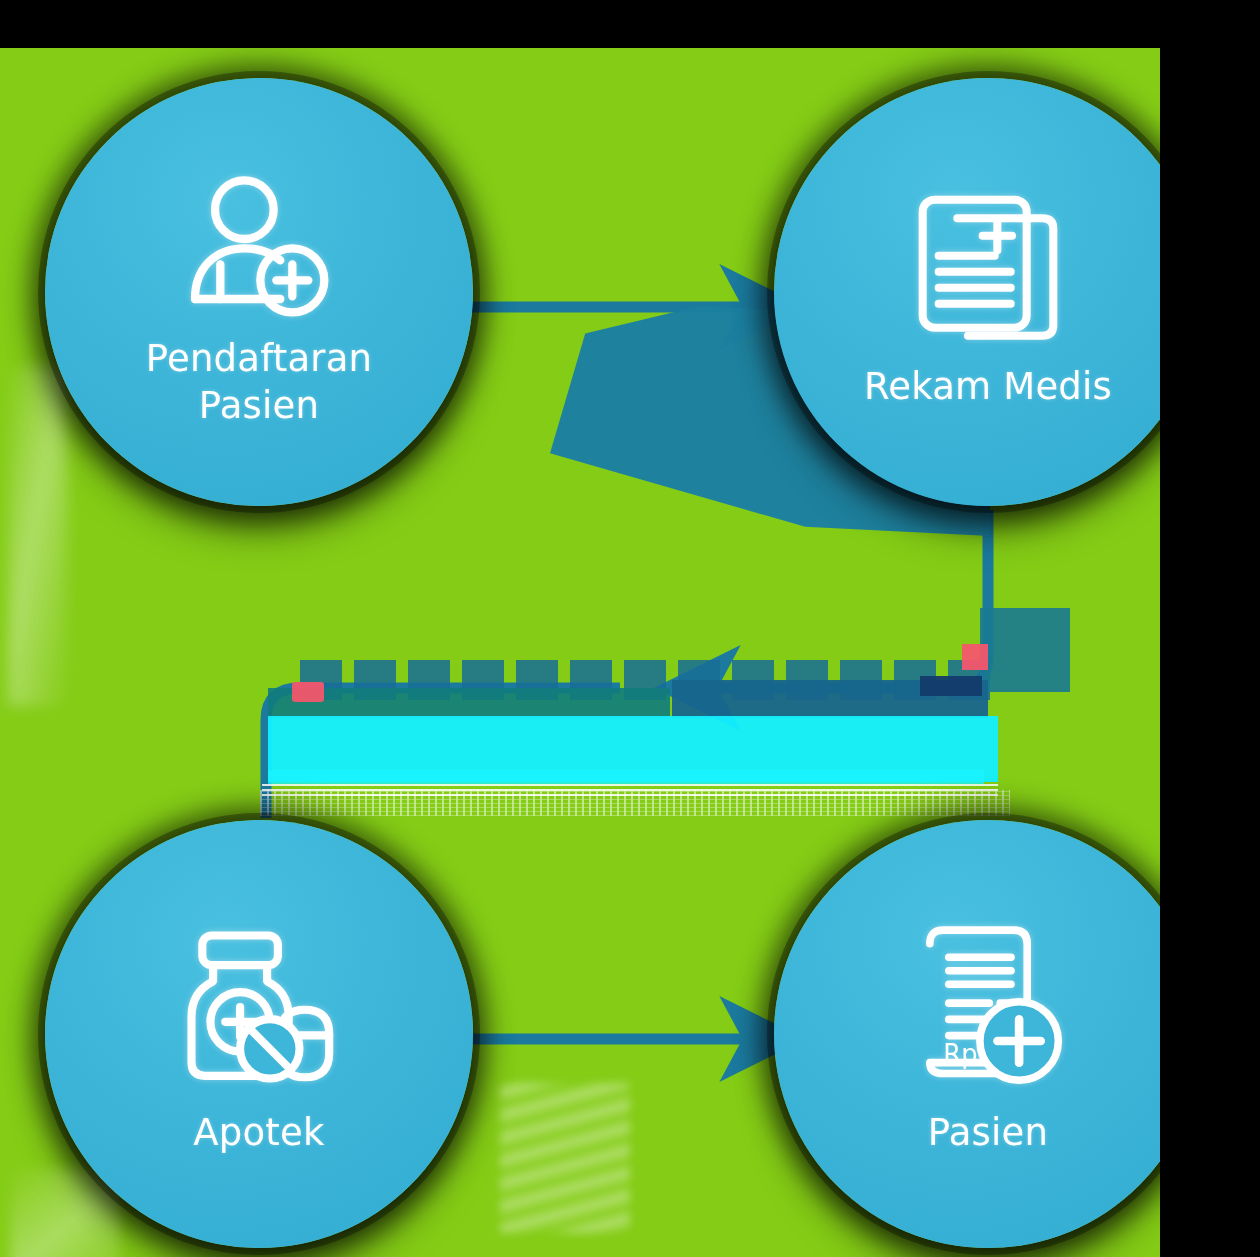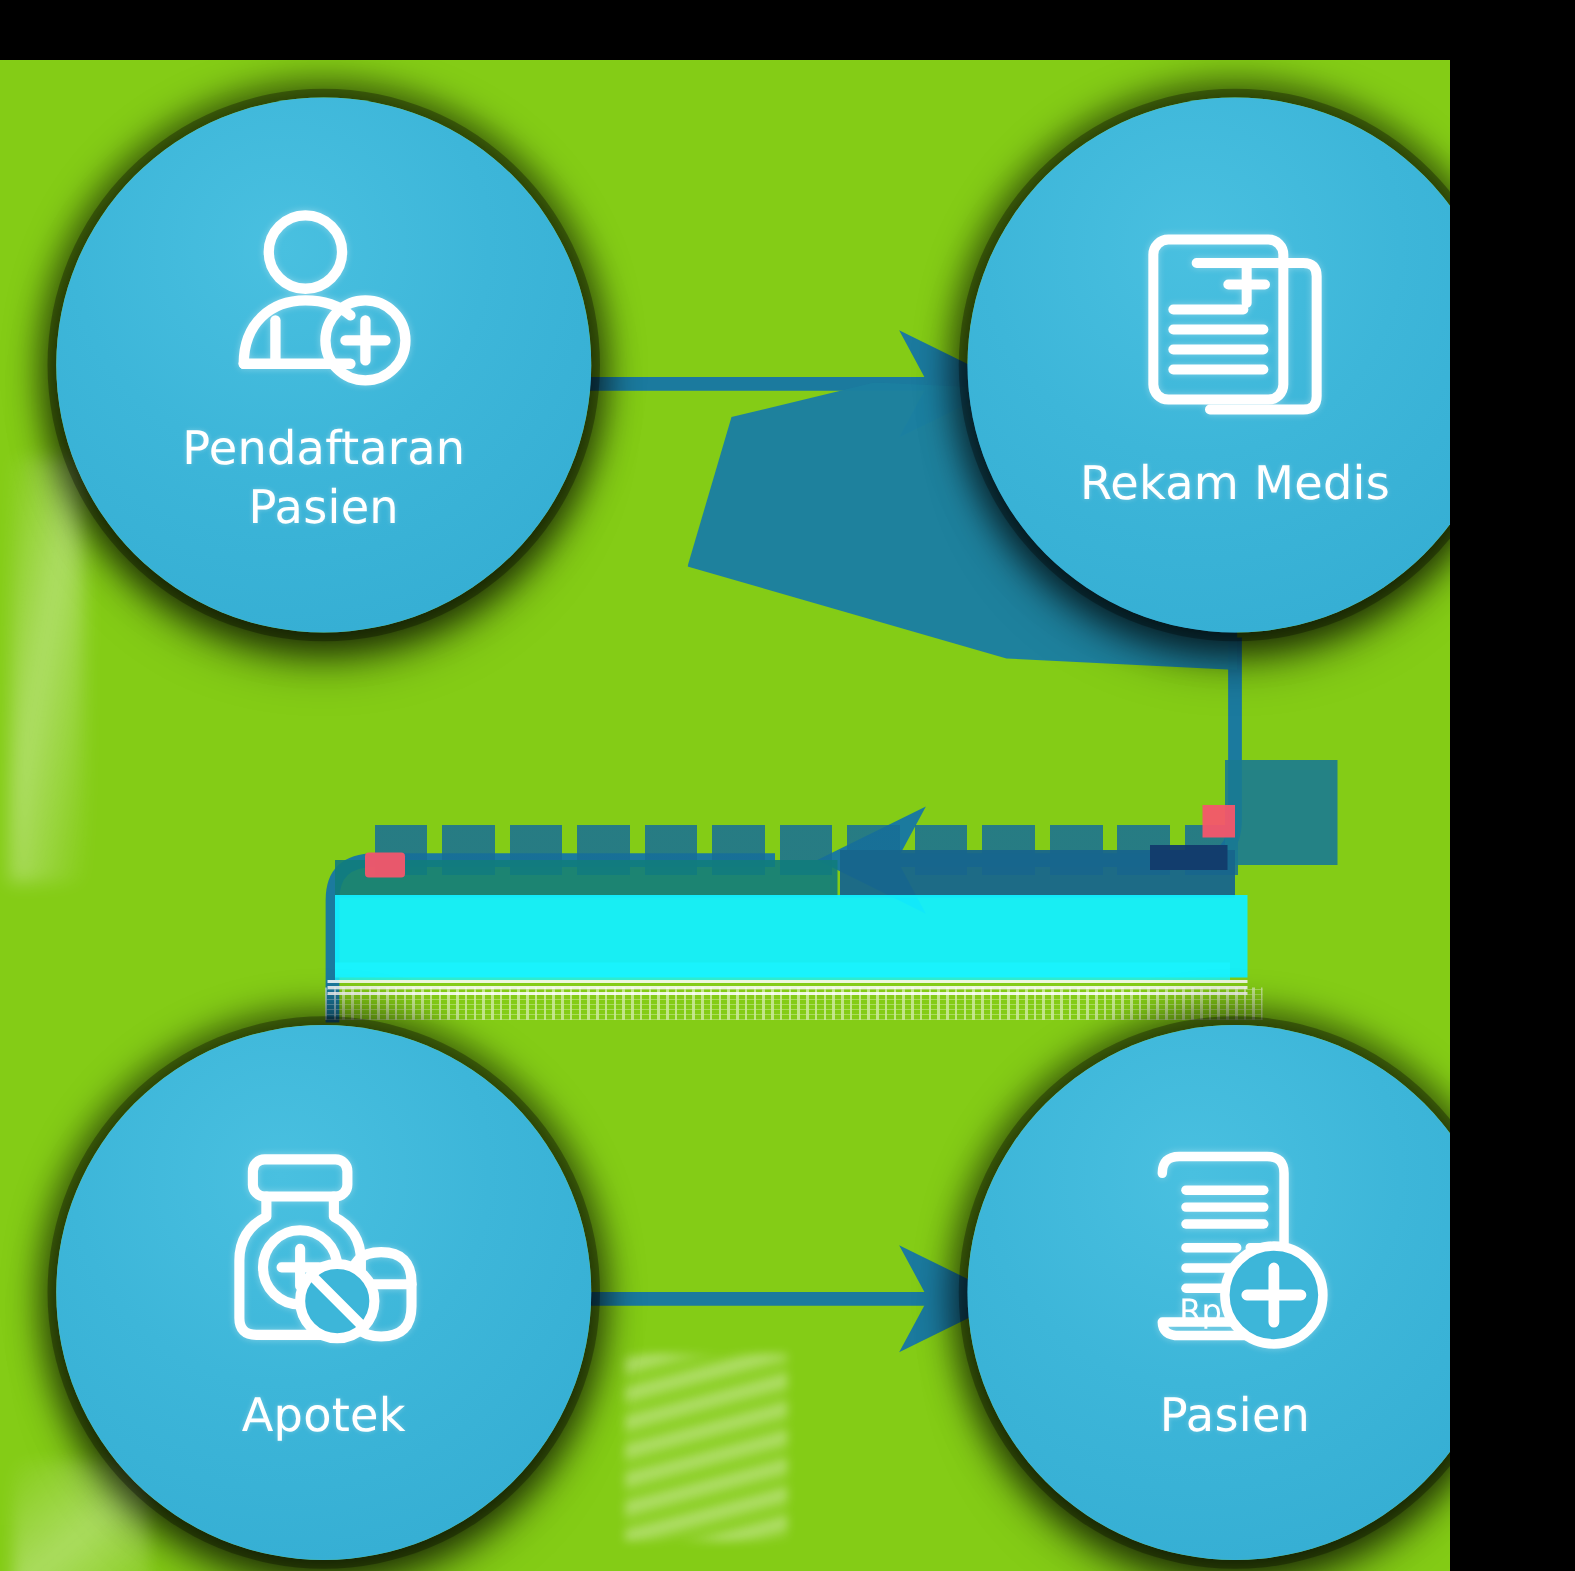--- a/index.html
+++ b/index.html
@@ -46,21 +46,21 @@
   }
   .node-tl { left: 45px;  top: 30px;  }
   .node-tr { left: 774px; top: 30px;  }
   .node-bl { left: 45px;  top: 772px; }
   .node-br { left: 774px; top: 772px; }
 
   .node-icon {
     width: 176px;
     height: 176px;
     display: flex;
-    align-items: center;
+    align-items: flex-end;
     justify-content: center;
     margin-bottom: 10px;
     filter: drop-shadow(0 0 3px rgba(255,255,255,0.35));
   }
   .node-icon svg { display: block; overflow: visible; }
 
   .node-label {
     color: #ffffff;
     font-size: 37px;
     line-height: 1.28;

